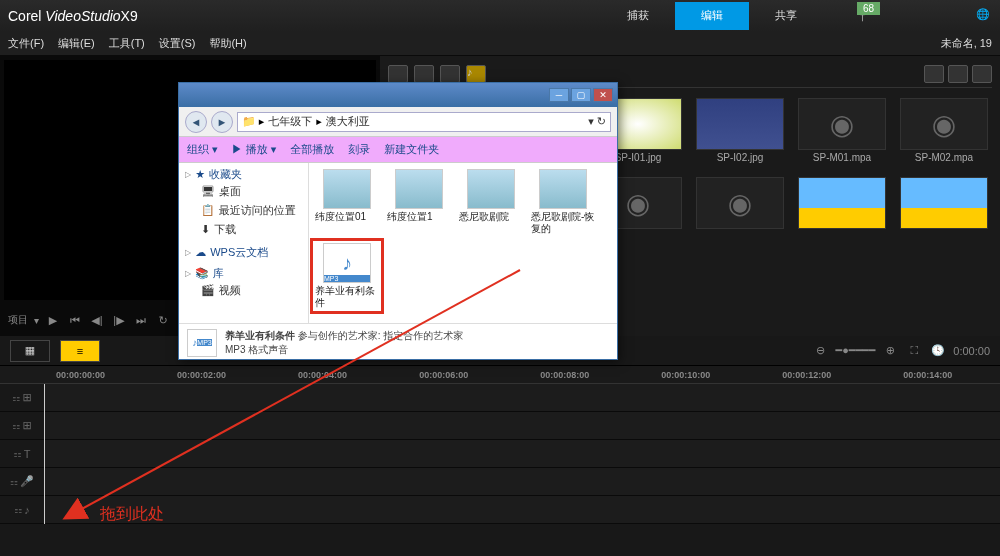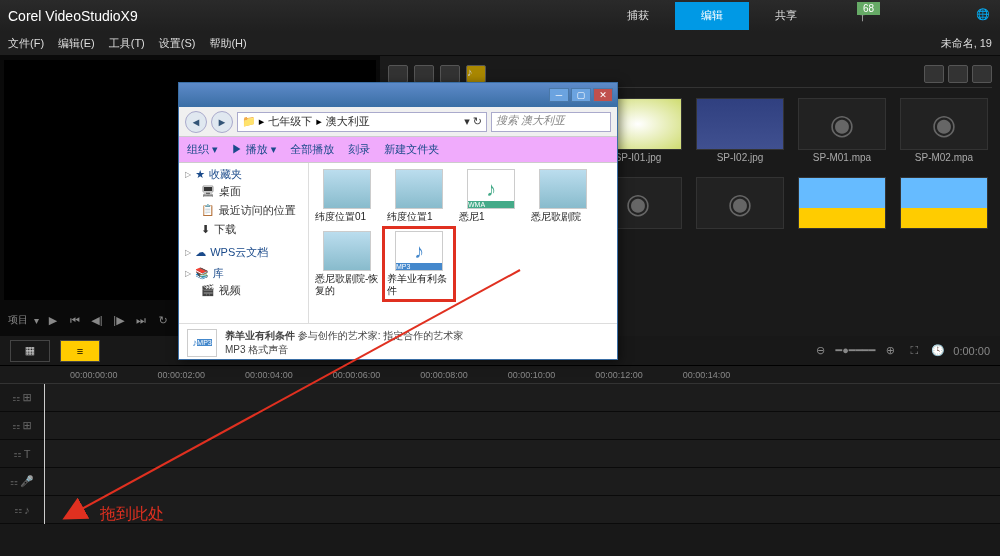--- a/index.html
+++ b/index.html
@@ -1,19 +1,19 @@
 <!DOCTYPE html>
 <html><head>
 <meta charset="utf-8">
 <style>
 * { margin:0; padding:0; box-sizing:border-box; font-family:"Microsoft YaHei",Arial,sans-serif; }
 body { width:1000px; height:556px; background:#1a1a1a; color:#ccc; font-size:11px; overflow:hidden; position:relative; }
 .titlebar { height:32px; background:linear-gradient(#2a2a2a,#1f1f1f); display:flex; align-items:center; padding:0 8px; }
 .logo { color:#fff; font-size:14px; }
-.logo b { font-weight:normal; }
+.logo b { font-weight:normal; font-style:italic; }
 .tabs-main { margin-left:auto; margin-right:100px; display:flex; }
 .tabs-main div { padding:6px 26px; color:#ddd; cursor:pointer; }
 .tabs-main .active { background:#0099e5; color:#fff; }
 .up-arrow { color:#4a4; font-size:14px; margin-left:10px; }
 .badge { background:#6a6; color:#fff; border-radius:0; padding:1px 6px; font-size:10px; position:absolute; top:2px; right:120px; }
 .globe-icon { position:absolute; right:10px; top:8px; color:#5bf; }
 .menubar { height:24px; background:#1f1f1f; display:flex; align-items:center; padding:0 8px; gap:14px; border-bottom:1px solid #0a0a0a; }
 .menubar span { color:#ddd; cursor:pointer; }
 .project-name { margin-left:auto; color:#ccc; }
 .workspace { height:280px; display:flex; background:#151515; }
@@ -74,21 +74,21 @@
 .ex-detail { height:38px; border-top:1px solid #ddd; display:flex; align-items:center; padding:0 8px; gap:8px; font-size:10px; color:#444; }
 .ex-detail .dicon { width:30px; height:28px; border:1px solid #ccc; display:flex; align-items:center; justify-content:center; color:#48c; }
 
 
 .timeline { height:220px; background:#181818; }
 .tl-tabs { height:30px; display:flex; align-items:center; padding:0 10px; gap:10px; border-bottom:1px solid #000; }
 .tl-tabs .tab { width:40px; height:22px; border:1px solid #444; display:flex; align-items:center; justify-content:center; cursor:pointer; }
 .tl-tabs .tab.act { background:#fc0; color:#000; }
 .tl-tools { margin-left:auto; display:flex; gap:6px; align-items:center; color:#888; }
 .tl-tools .tico { width:18px; height:18px; display:flex; align-items:center; justify-content:center; cursor:pointer; }
-.tl-ruler { height:18px; background:#1a1a1a; border-bottom:1px solid #333; display:flex; align-items:center; padding-left:70px; gap:40px; font-size:9px; color:#888; overflow:hidden; }
+.tl-ruler { height:18px; background:#1a1a1a; border-bottom:1px solid #333; display:flex; align-items:center; padding-left:56px; gap:72px; font-size:9px; color:#888; overflow:hidden;font-weight:bold; }
 .tl-tracks { display:flex; }
 .tl-labels { width:44px; }
 .tl-labels .trk { height:28px; border-bottom:1px solid #0a0a0a; display:flex; align-items:center; justify-content:center; color:#666; gap:2px; }
 .tl-labels .trk .lk { font-size:9px; }
 .tl-body { flex:1; position:relative; }
 .tl-body .track { height:28px; border-bottom:1px solid #0a0a0a; background:#1c1c1c; }
 .tl-body .playhead { position:absolute; left:0; top:0; bottom:0; width:1px; background:#ccc; }
 .annotation { position:absolute; left:100px; top:504px; color:#e03020; font-size:16px; z-index:60; }
 svg.arrow { position:absolute; left:60px; top:260px; z-index:60; pointer-events:none; }
 </style>
@@ -245,21 +245,20 @@
     <div class="wbtn">▢</div>
     <div class="wbtn close">✕</div>
   </div>
   <div class="ex-nav">
     <div class="navbtn">◄</div>
     <div class="navbtn">►</div>
     <div class="path">
       📁 ▸ <span>七年级下</span> ▸ <span>澳大利亚</span>
       <span style="margin-left:auto">▾ ↻</span>
     </div>
-    <div class="search">搜索 澳大利亚</div>
   </div>
   <div class="ex-menu">
     <span>组织 ▾</span>
     <span>▶ 播放 ▾</span>
     <span>全部播放</span>
     <span>刻录</span>
     <span>新建文件夹</span>
   </div>
   <div class="ex-body">
     <div class="ex-tree">
@@ -278,26 +277,20 @@
       </div>
     </div>
     <div class="ex-files" id="exfiles">
         <div class="file">
           <div class="ficon pic"></div>
           <div class="fname">纬度位置01</div>
         </div>
         <div class="file">
           <div class="ficon pic"></div>
           <div class="fname">纬度位置1</div>
-        </div>
-        <div class="file">
-          <div class="ficon wma">
-            <div class="tag">WMA</div>
-          </div>
-          <div class="fname">悉尼1</div>
         </div>
         <div class="file">
           <div class="ficon pic"></div>
           <div class="fname">悉尼歌剧院</div>
         </div>
         <div class="file">
           <div class="ficon pic"></div>
           <div class="fname">悉尼歌剧院-恢复的</div>
         </div>
         <div class="file sel">

